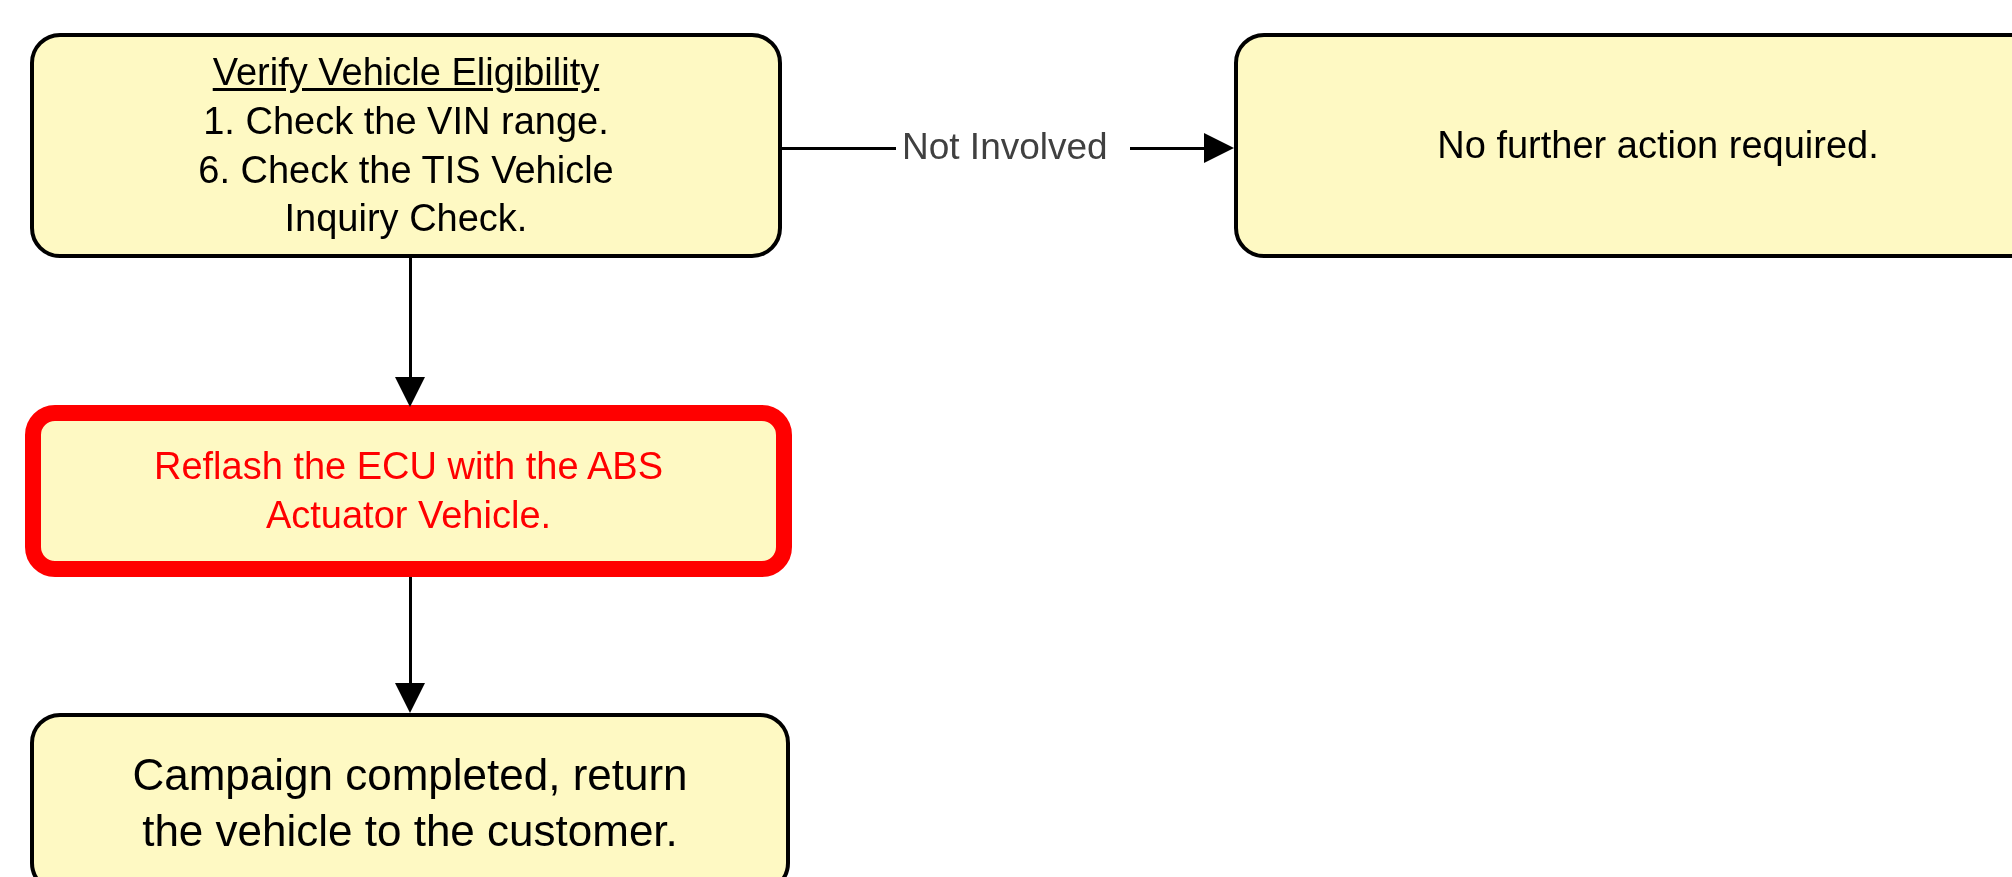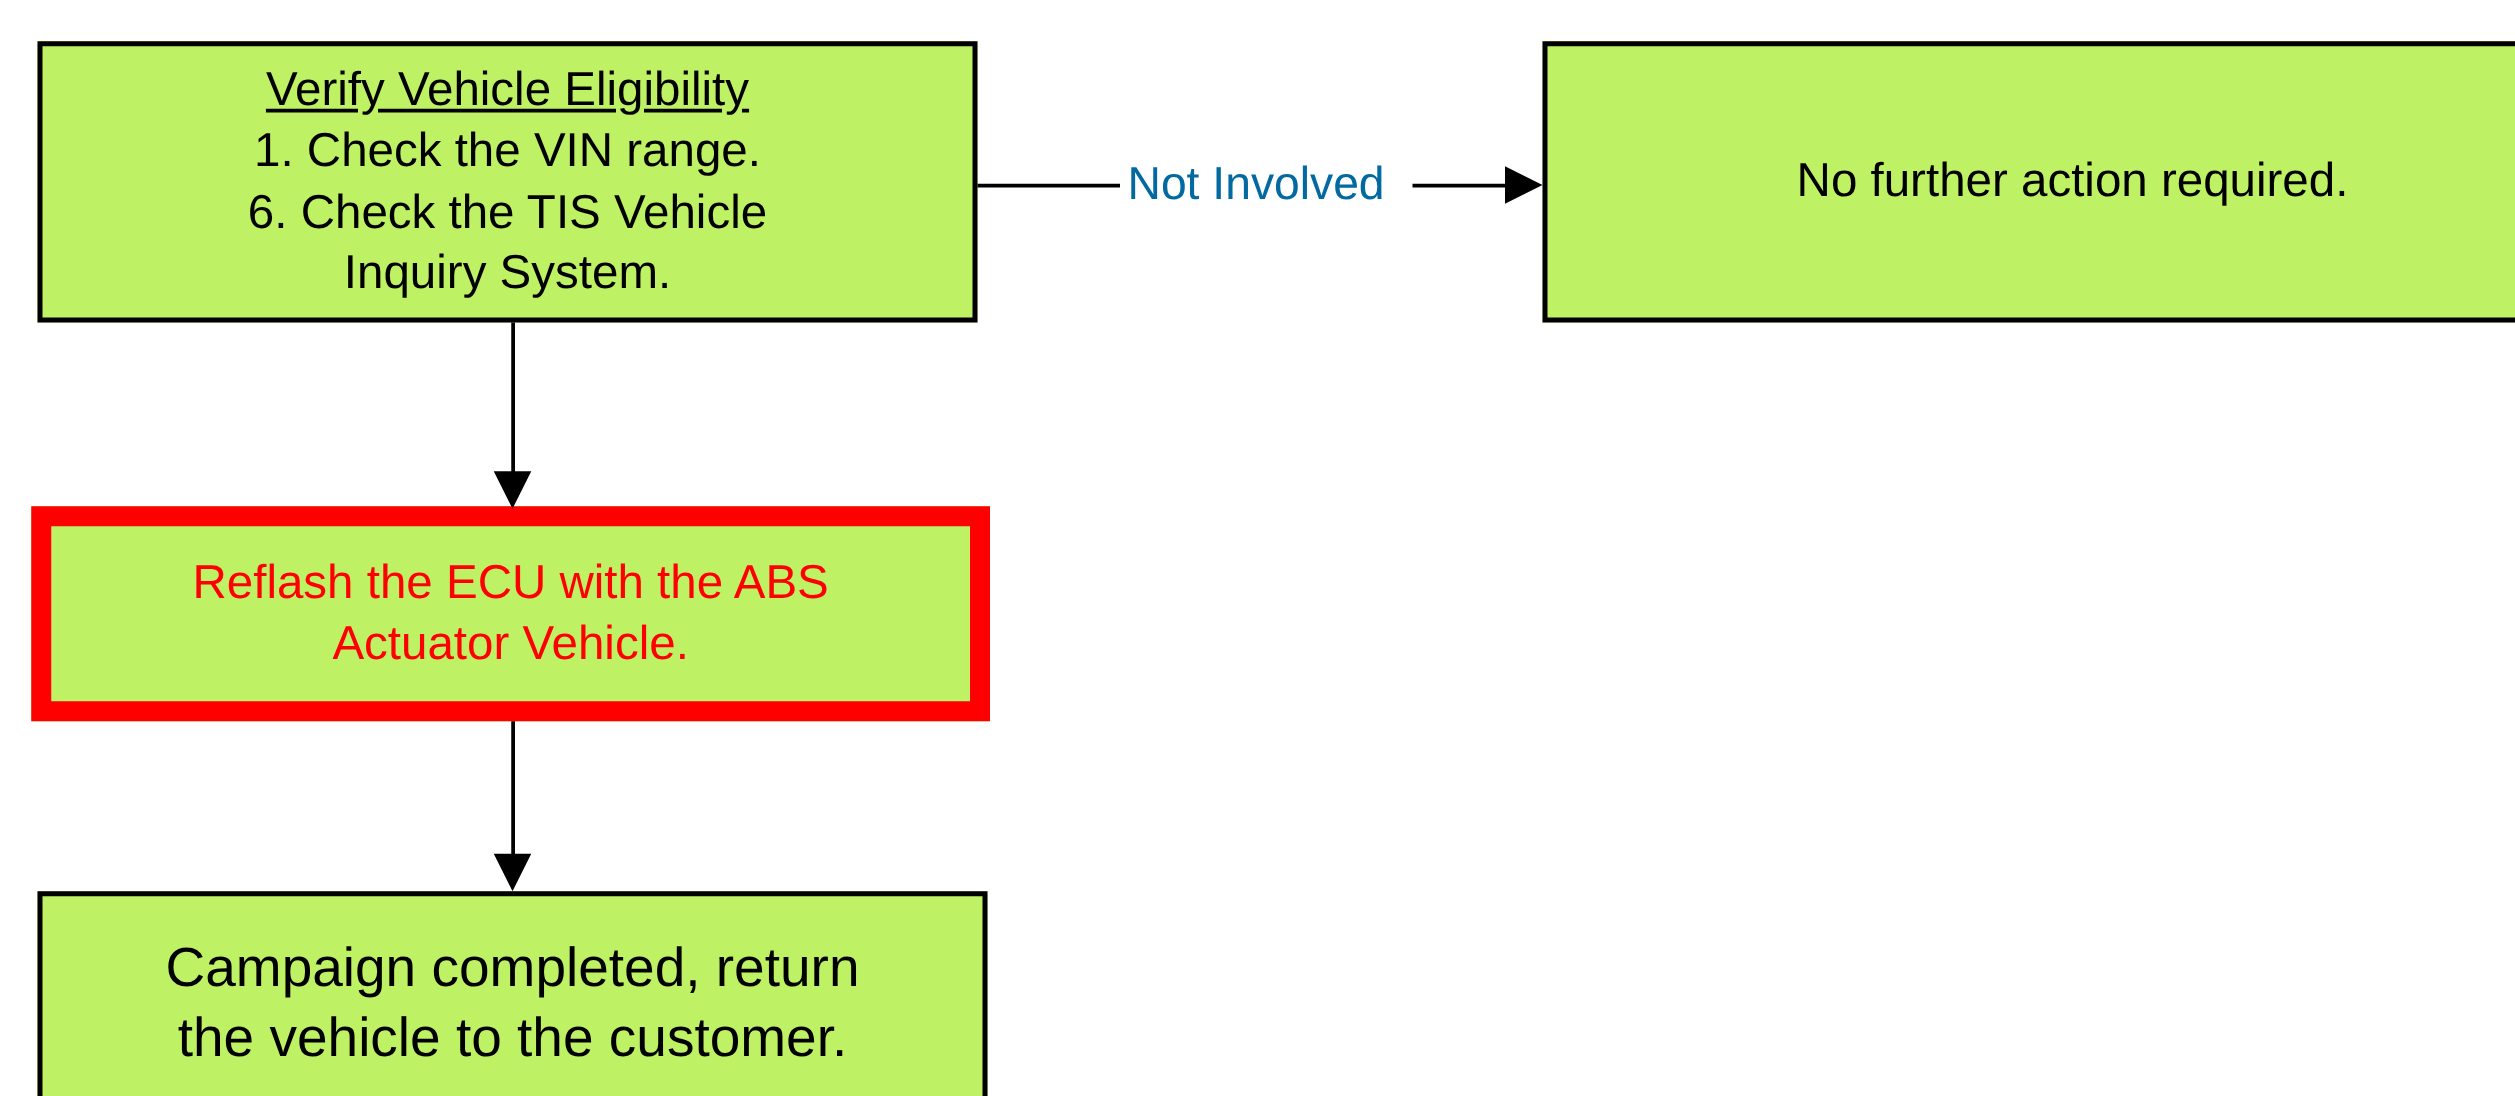--- a/index.html
+++ b/index.html
@@ -14,26 +14,27 @@
     height: 877px;
     background: #ffffff;
     overflow: hidden;
     font-family: "Liberation Sans", sans-serif;
   }
 
   
   .node {
     position: absolute;
     box-sizing: border-box;
-    background: #bef264;
+    background: #fef9c3;
     display: flex;
     flex-direction: column;
     align-items: center;
     justify-content: center;
     text-align: center;
+    border-radius: 30px;
   }
   .node.black {
     border: 4px solid #000000;
   }
   .node.red {
     border: 16px solid #ff0000;
   }
 
   .node-line {
     display: block;
@@ -82,21 +83,21 @@
     position: absolute;
     width: 0;
     height: 0;
     border-left: 15px solid transparent;
     border-right: 15px solid transparent;
     border-top: 30px solid #000000;
   }
   .conn-label {
     position: absolute;
     background: #ffffff;
-    color: #0369a1;
+    color: #404040;
     font-size: 37px;
     line-height: 1;
     white-space: nowrap;
     padding: 0 6px;
   }
 
   
   #conn-not-involved-line-a { left: 782px;  top: 147px; width: 118px; }
   #conn-not-involved-label  { left: 896px;  top: 128px; }
   #conn-not-involved-line-b { left: 1130px; top: 147px; width: 78px; }
@@ -112,21 +113,21 @@
 </style>
 </head>
 <body>
 
 <div id="root">
 
   <div class="node black" id="node-verify">
     <span class="node-line underline">Verify Vehicle Eligibility</span>
     <span class="node-line">1. Check the VIN range.</span>
     <span class="node-line">6. Check the TIS Vehicle</span>
-    <span class="node-line">Inquiry System.</span>
+    <span class="node-line">Inquiry Check.</span>
   </div>
 
   <div class="node black" id="node-no-action">
     <span class="node-line">No further action required.</span>
   </div>
 
   <div class="node red" id="node-reflash">
     <span class="node-line">Reflash the ECU with the ABS</span>
     <span class="node-line">Actuator Vehicle.</span>
   </div>

